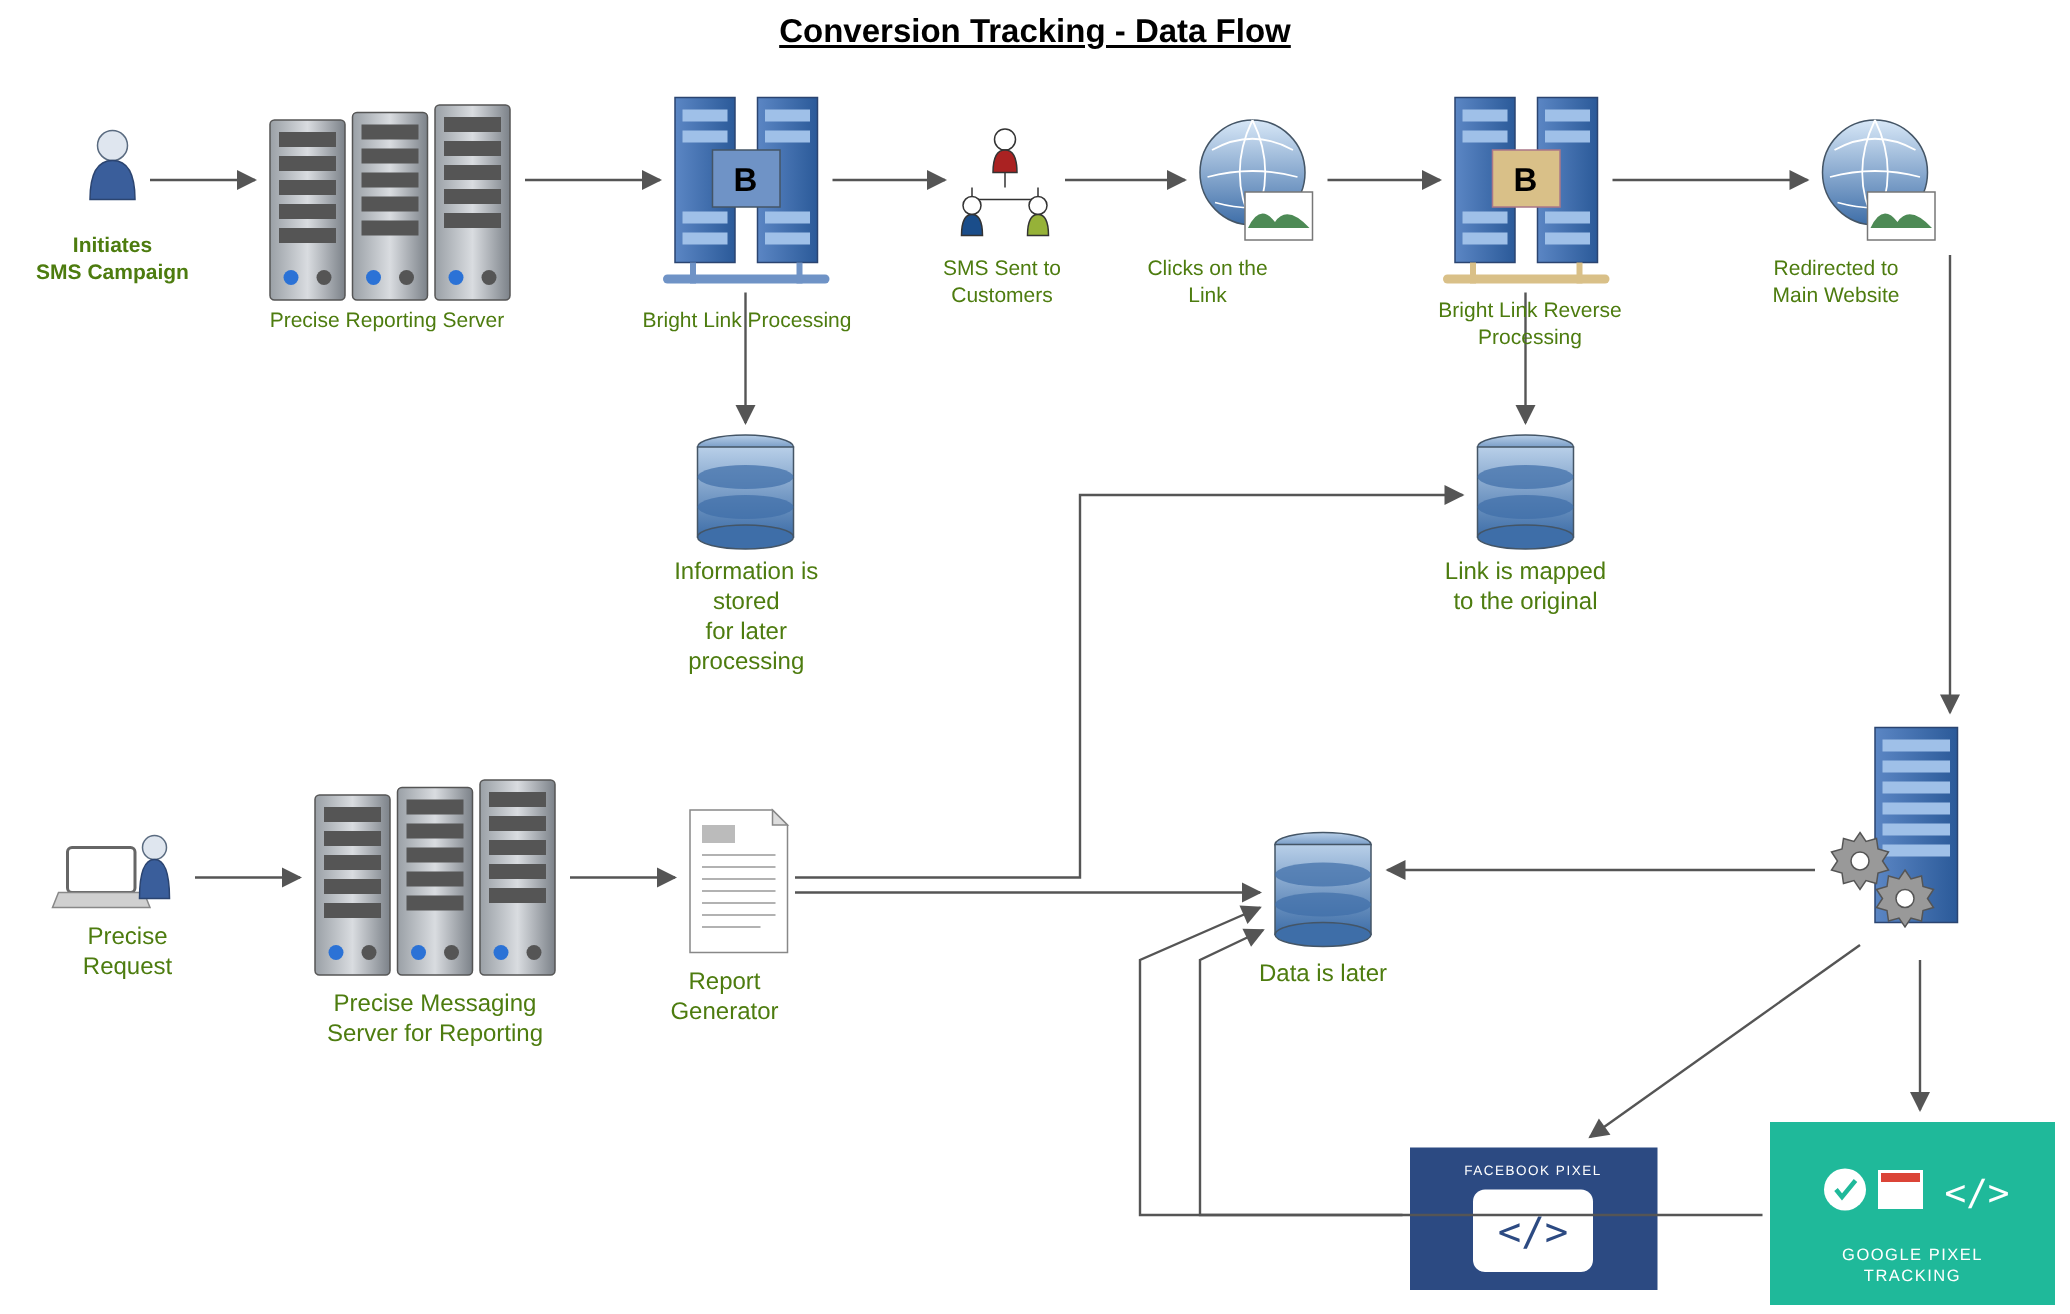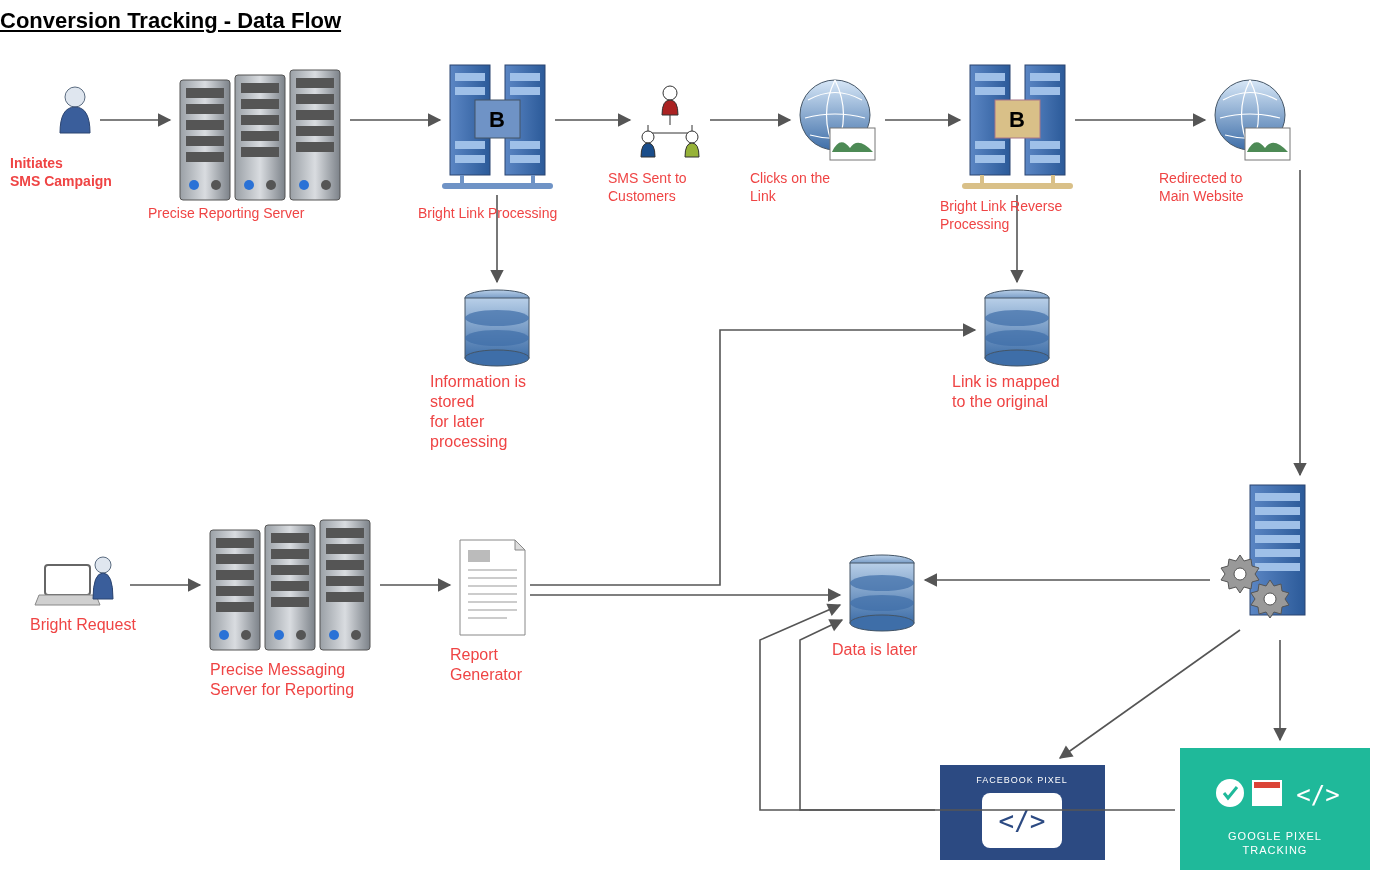--- a/index.html
+++ b/index.html
@@ -1,18 +1,18 @@
 <!DOCTYPE html>
 <html><head>
 <meta charset="utf-8">
 <style>
   html,body{margin:0;padding:0;font-family:Arial,Helvetica,sans-serif;background:#fff;color:#000}
   .wrap{position:relative;width:1380px;height:876px}
-  .title{position:absolute;left:0;right:0;top:8px;font-size:22px;font-weight:700;text-decoration:underline}
-  .lbl{position:absolute;font-size:14px;text-align:left;line-height:1.25;color:#ef4444}
+  .title{position:absolute;left:0;right:0;top:8px;text-align:center;font-size:22px;font-weight:700;text-decoration:underline}
+  .lbl{position:absolute;font-size:14px;text-align:center;line-height:1.25;color:#4d7c0f}
   .sm{font-size:16px}
   svg{position:absolute;left:0;top:0}
 </style>
 </head>
 <body>
 
 <div class="wrap">
 
 <div class="title">Conversion Tracking - Data Flow</div>
 
@@ -291,18 +291,18 @@
 
 <div class="lbl" style="left:10px;top:155px;width:130px;font-weight:700">Initiates<br>SMS Campaign</div>
 <div class="lbl" style="left:148px;top:205px;width:220px">Precise Reporting Server</div>
 <div class="lbl" style="left:418px;top:205px;width:160px">Bright Link Processing</div>
 <div class="lbl sm" style="left:430px;top:372px;width:135px">Information is stored<br>for later processing</div>
 <div class="lbl" style="left:608px;top:170px;width:120px">SMS Sent to<br>Customers</div>
 <div class="lbl" style="left:750px;top:170px;width:110px">Clicks on the<br>Link</div>
 <div class="lbl" style="left:940px;top:198px;width:160px">Bright Link Reverse<br>Processing</div>
 <div class="lbl sm" style="left:952px;top:372px;width:130px">Link is mapped<br>to the original</div>
 <div class="lbl" style="left:1159px;top:170px;width:130px">Redirected to<br>Main Website</div>
-<div class="lbl sm" style="left:30px;top:615px;width:110px">Bright Request</div>
+<div class="lbl sm" style="left:30px;top:615px;width:110px">Precise Request</div>
 <div class="lbl sm" style="left:210px;top:660px;width:160px">Precise Messaging<br>Server for Reporting</div>
-<div class="lbl sm" style="left:450px;top:645px;width:90px">Report<br>Generator</div>
+<div class="lbl sm" style="left:438px;top:645px;width:90px">Report<br>Generator</div>
 <div class="lbl sm" style="left:832px;top:640px;width:100px">Data is later</div>
 
 </div>
 
 </body></html>

